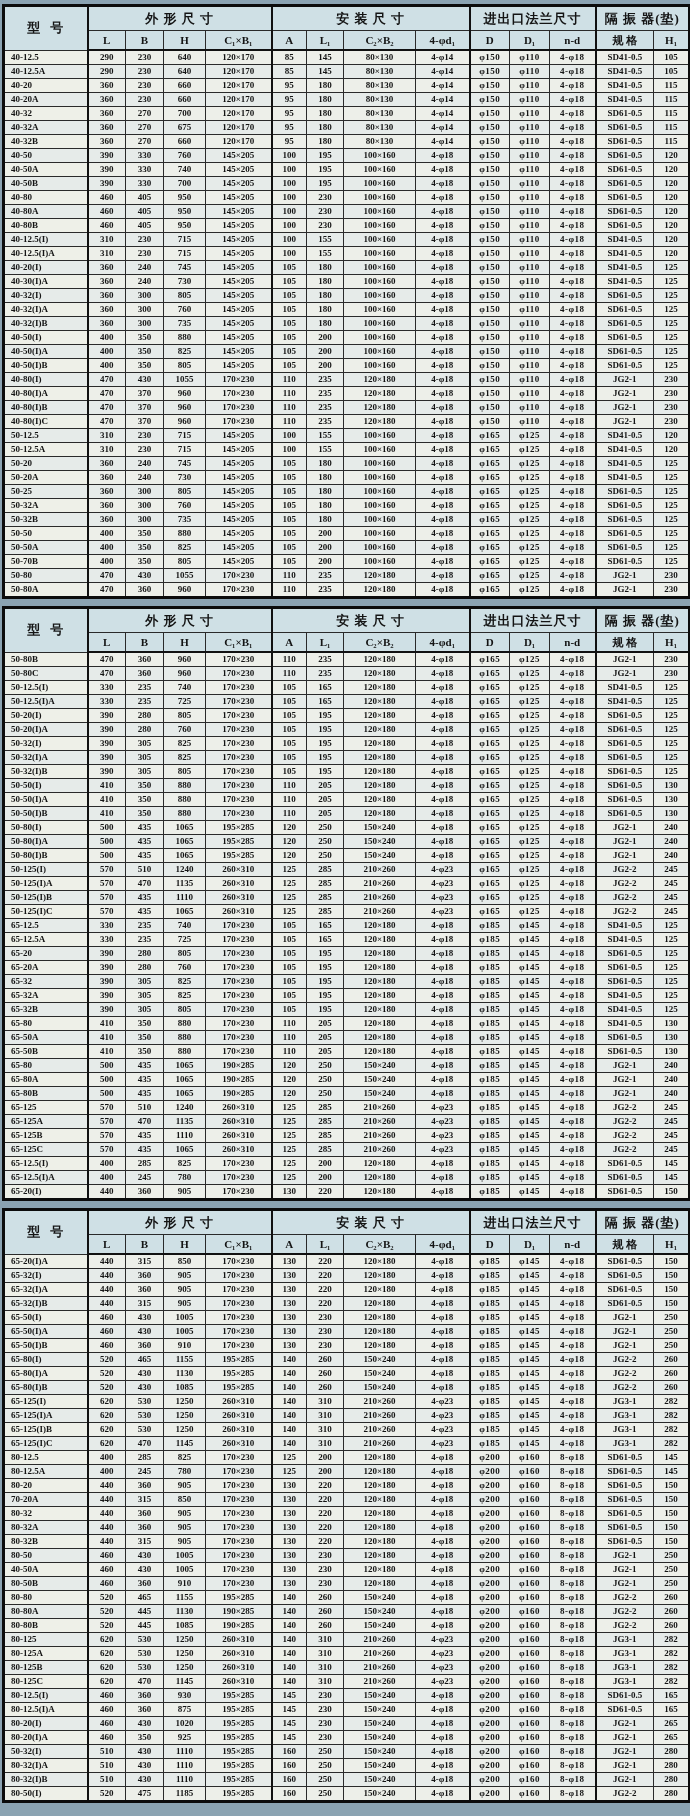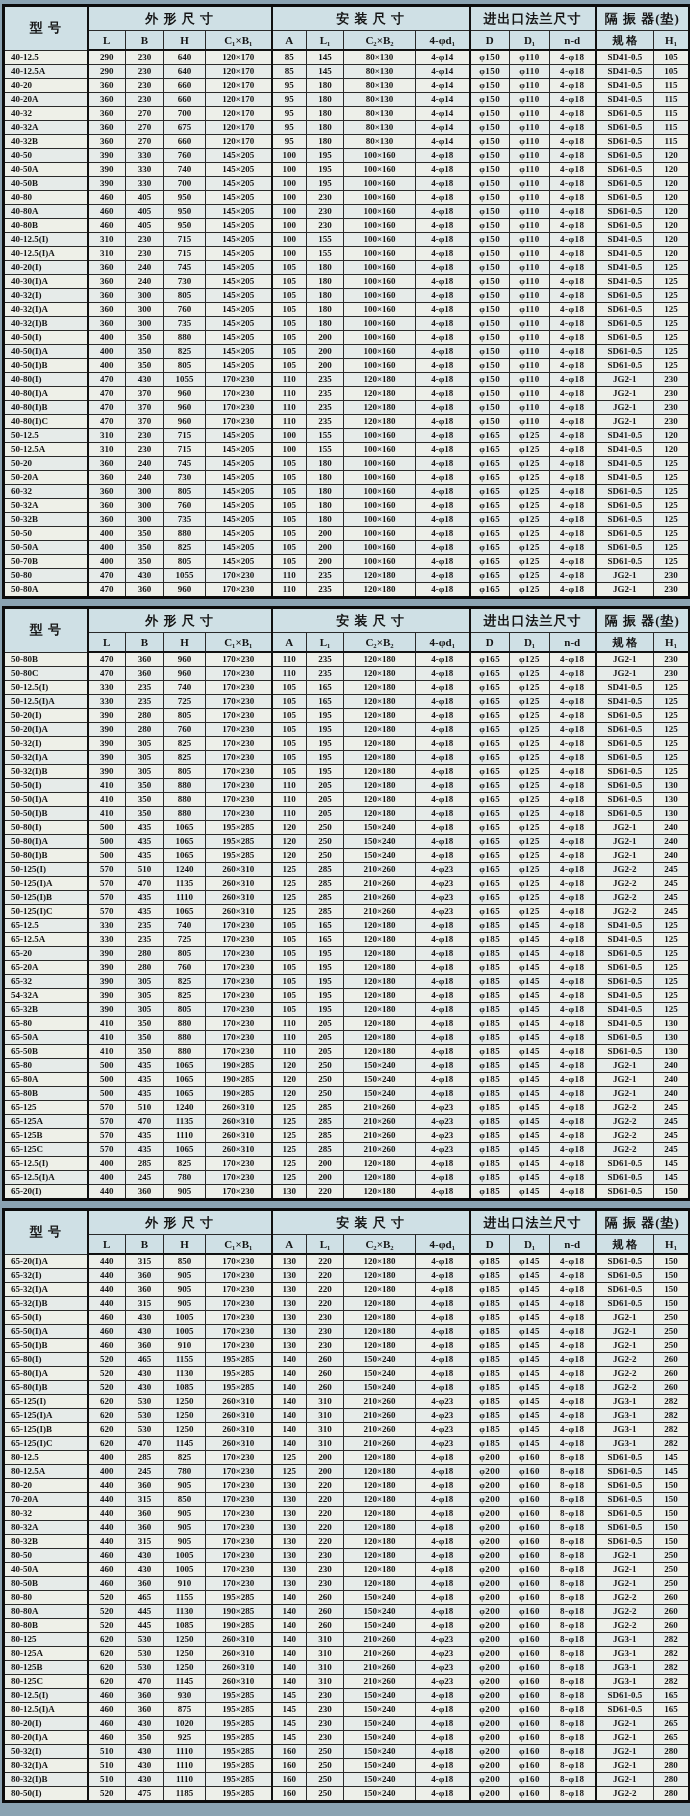--- a/index.html
+++ b/index.html
@@ -38,20 +38,21 @@
     letter-spacing:1px;
   }
   tr.sub-row th{
     height:18px;
     font-size:11px;
     border-bottom:2px solid #111;
   }
   th.model-h{
     font-size:14px;
     letter-spacing:4px;
+    font-family:Liberation Mono, monospace;
   }
   tbody td{
     height:13px;
     line-height:13px;
     font-size:9px;
     font-weight:700;
     background:#edefe9;
   }
   tbody tr:nth-child(even) td{background:#e6ebe9;}
   tbody td.model{
@@ -598,21 +599,21 @@
         <td>180</td>
         <td>100×160</td>
         <td class="sep">4-φ18</td>
         <td class="flange">φ165</td>
         <td class="flange">φ125</td>
         <td class="sep flange">4-φ18</td>
         <td>SD41-0.5</td>
         <td>125</td>
       </tr>
       <tr>
-        <td class="model sep">60-32</td>
+        <td class="model sep">50-25</td>
         <td>360</td>
         <td>300</td>
         <td>805</td>
         <td class="sep">145×205</td>
         <td>105</td>
         <td>180</td>
         <td>100×160</td>
         <td class="sep">4-φ18</td>
         <td class="flange">φ165</td>
         <td class="flange">φ125</td>
@@ -1155,21 +1156,21 @@
         <td>195</td>
         <td>120×180</td>
         <td class="sep">4-φ18</td>
         <td class="flange">φ185</td>
         <td class="flange">φ145</td>
         <td class="sep flange">4-φ18</td>
         <td>SD61-0.5</td>
         <td>125</td>
       </tr>
       <tr>
-        <td class="model sep">54-32A</td>
+        <td class="model sep">65-32A</td>
         <td>390</td>
         <td>305</td>
         <td>825</td>
         <td class="sep">170×230</td>
         <td>105</td>
         <td>195</td>
         <td>120×180</td>
         <td class="sep">4-φ18</td>
         <td class="flange">φ185</td>
         <td class="flange">φ145</td>

